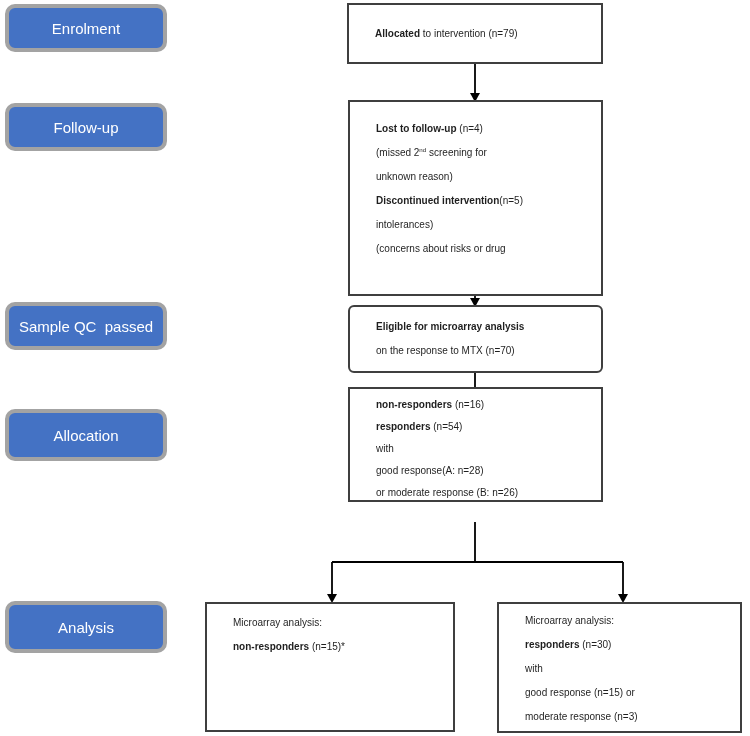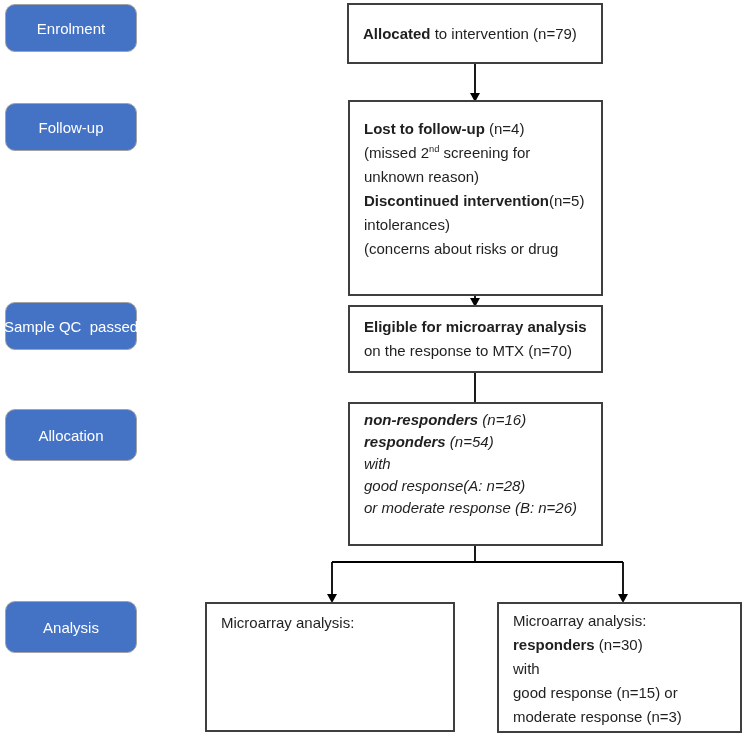--- a/index.html
+++ b/index.html
@@ -12,41 +12,41 @@
     position: relative;
     width: 750px;
     height: 736px;
     background: #ffffff;
     overflow: hidden;
   }
   
   .stage {
     position: absolute;
     left: 5px;
-    width: 132px;
+    width: 162px;
     background: #4472C4;
-    border: 1px solid #a3a3a3;
+    border: 4px solid #a3a3a3;
     border-radius: 10px;
     color: #ffffff;
     display: flex;
     align-items: center;
     justify-content: center;
     font-size: 15px;
     white-space: pre;
     box-sizing: border-box;
   }
   
   .flowbox {
     position: absolute;
     background: #ffffff;
     border: 2px solid #3F3F3F;
     box-sizing: border-box;
     color: #1F1F1F;
-    font-size: 15px;
-    padding: 0 14px;
+    font-size: 10px;
+    padding: 0 26px;
   }
   .flowbox .line { white-space: nowrap; }
   .lh24 .line { line-height: 24px; }
   .lh22 .line { line-height: 22px; }
   .flowbox b { font-weight: bold; }
   .it { }
   .center-v { display: flex; flex-direction: column; justify-content: center; }
   sup { font-size: 0.62em; vertical-align: super; line-height: 0; }
   
   #connectors {
@@ -109,41 +109,44 @@
       <span>(missed 2</span><sup>nd</sup><span> screening for</span>
     </div>
     <div class="line it">unknown reason)</div>
     <div class="line">
       <b>Discontinued intervention</b><span>(n=5)</span>
     </div>
     <div class="line it">intolerances)</div>
     <div class="line it">(concerns about risks or drug</div>
   </div>
 
-  <div class="flowbox center-v lh24" style="left:348px; top:305px; width:255px; height:68px;">
+  <div class="flowbox center-v lh24" style="left:348px; top:305px; width:255px; height:68px;border-radius:6px;">
     <div class="line">
       <b>Eligible for microarray analysis</b>
     </div>
     <div class="line">on the response to MTX (n=70)</div>
   </div>
 
-  <div class="flowbox lh22" style="left:348px; top:402px; width:255px; height:144px; padding-top:5px;font-style:italic;">
+  <div class="flowbox lh22" style="left:348px; top:387px; width:255px; height:115px; padding-top:5px;">
     <div class="line">
       <b>non-responders</b><span> (n=16)</span>
     </div>
     <div class="line">
       <b>responders</b><span> (n=54)</span>
     </div>
     <div class="line">with</div>
     <div class="line">good response(A: n=28)</div>
     <div class="line">or moderate response (B: n=26)</div>
   </div>
 
   <div class="flowbox lh24" style="left:205px; top:602px; width:250px; height:130px; padding-top:7px;">
     <div class="line">Microarray analysis:</div>
+    <div class="line">
+      <b>non-responders</b><span> (n=15)*</span>
+    </div>
   </div>
 
   <div class="flowbox lh24" style="left:497px; top:602px; width:245px; height:131px; padding-top:5px;">
     <div class="line">Microarray analysis:</div>
     <div class="line">
       <b>responders</b><span> (n=30)</span>
     </div>
     <div class="line">with</div>
     <div class="line">good response (n=15) or</div>
     <div class="line">moderate response (n=3)</div>

